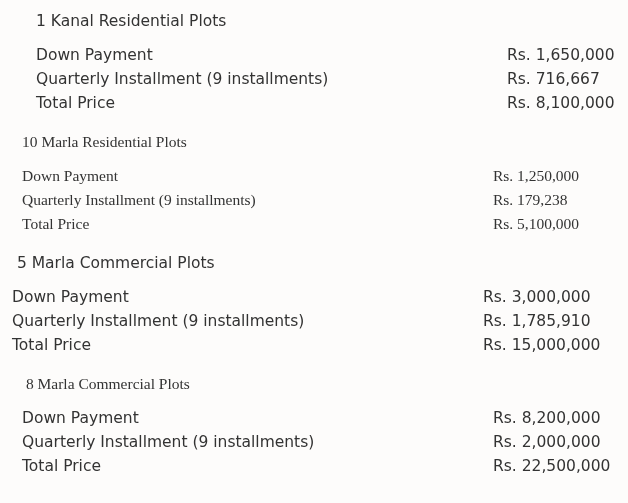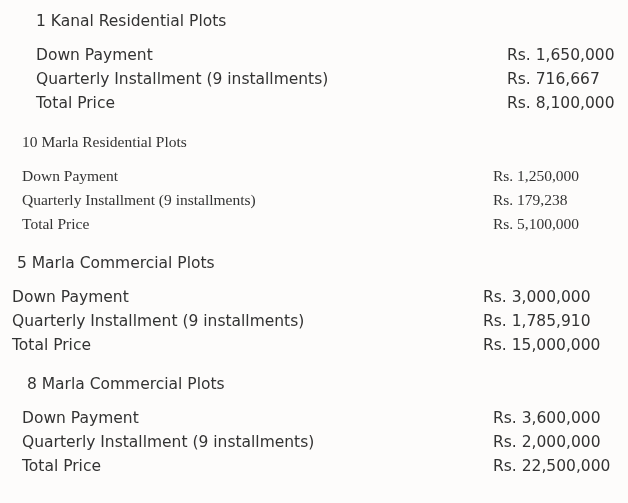--- a/index.html
+++ b/index.html
@@ -101,25 +101,25 @@
         <span class="value">Rs. 1,785,910</span>
       </div>
       <div class="row">
         <span class="label">Total Price</span>
         <span class="value">Rs. 15,000,000</span>
       </div>
     </div>
   </div>
 
   <div class="section" style="position:absolute; top:372px; left:22px;">
-    <h3 class="section-title" style="white-space:pre;"> 8 Marla Commercial Plots</h3>
+    <h3 class="section-title" style="white-space:pre;font-family:Liberation Serif, serif;"> 8 Marla Commercial Plots</h3>
     <div class="rows">
       <div class="row">
         <span class="label">Down Payment</span>
-        <span class="value">Rs. 3,600,000</span>
+        <span class="value">Rs. 8,200,000</span>
       </div>
       <div class="row">
         <span class="label">Quarterly Installment (9 installments)</span>
         <span class="value">Rs. 2,000,000</span>
       </div>
       <div class="row">
         <span class="label">Total Price</span>
         <span class="value">Rs. 22,500,000</span>
       </div>
     </div>

